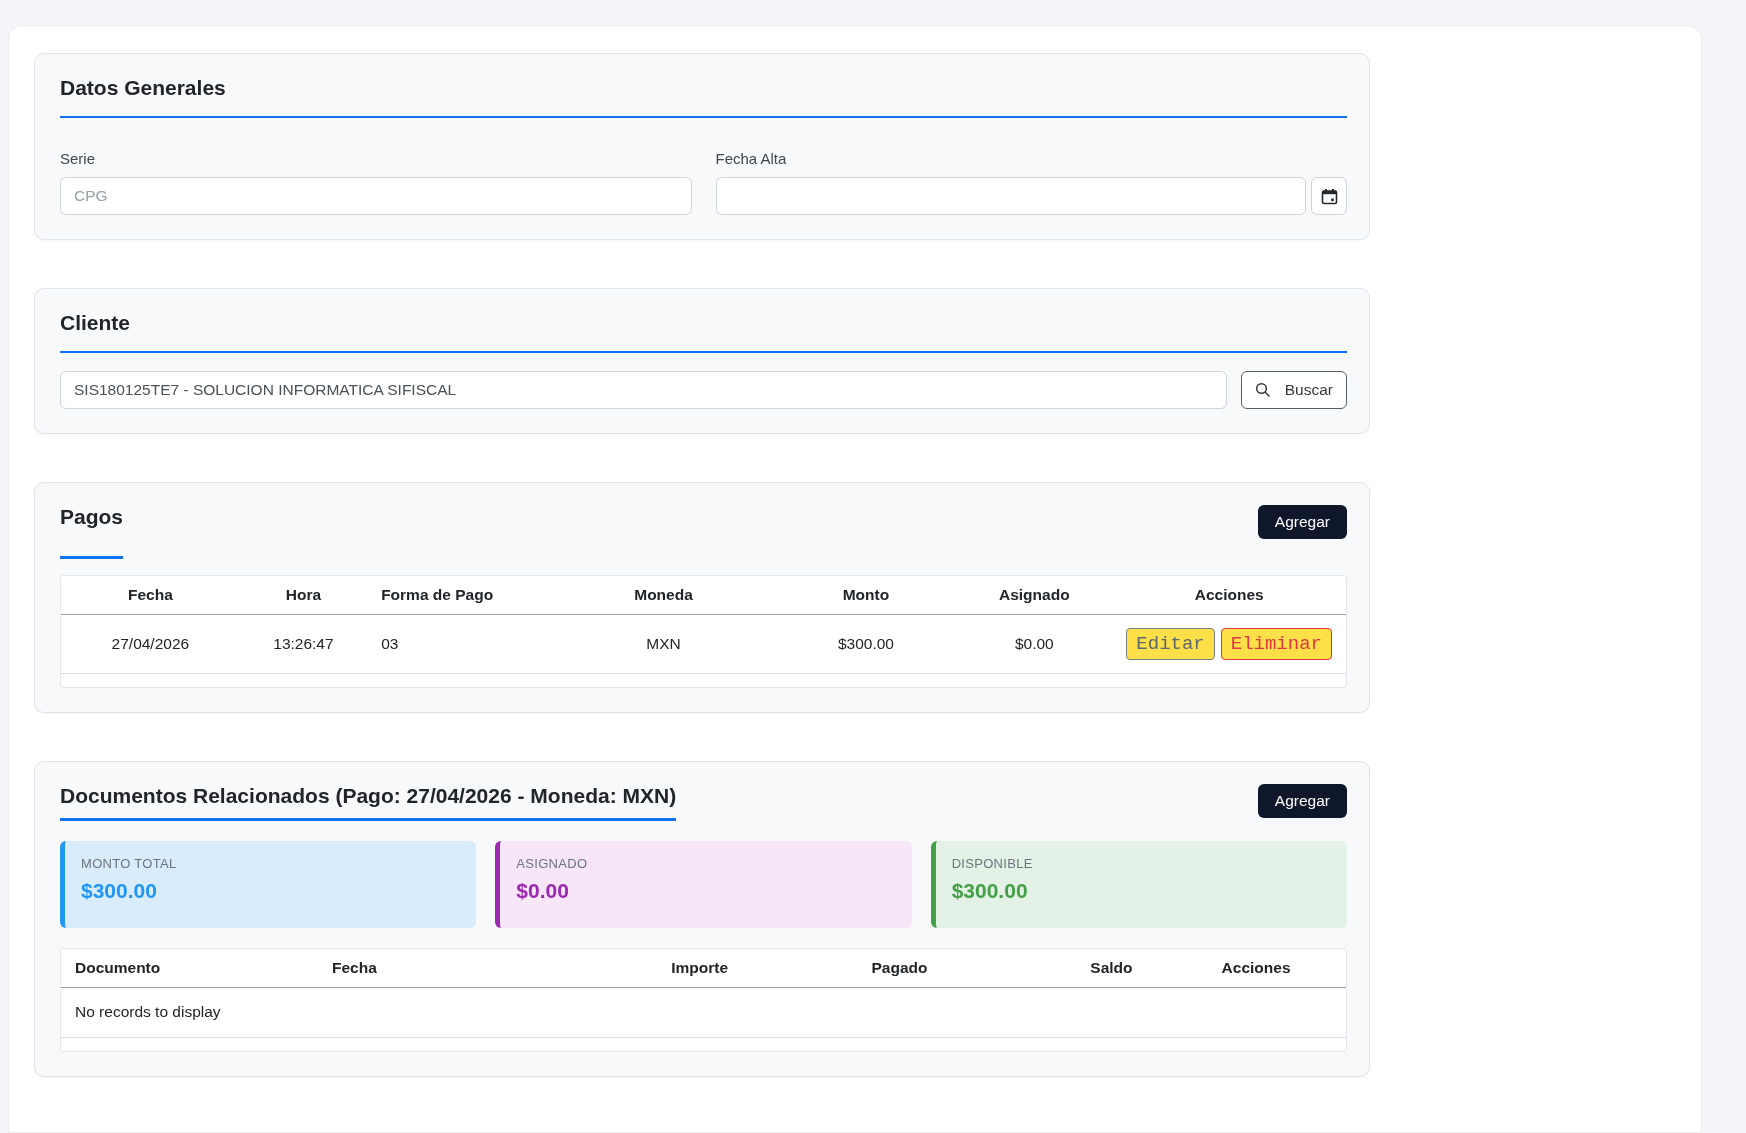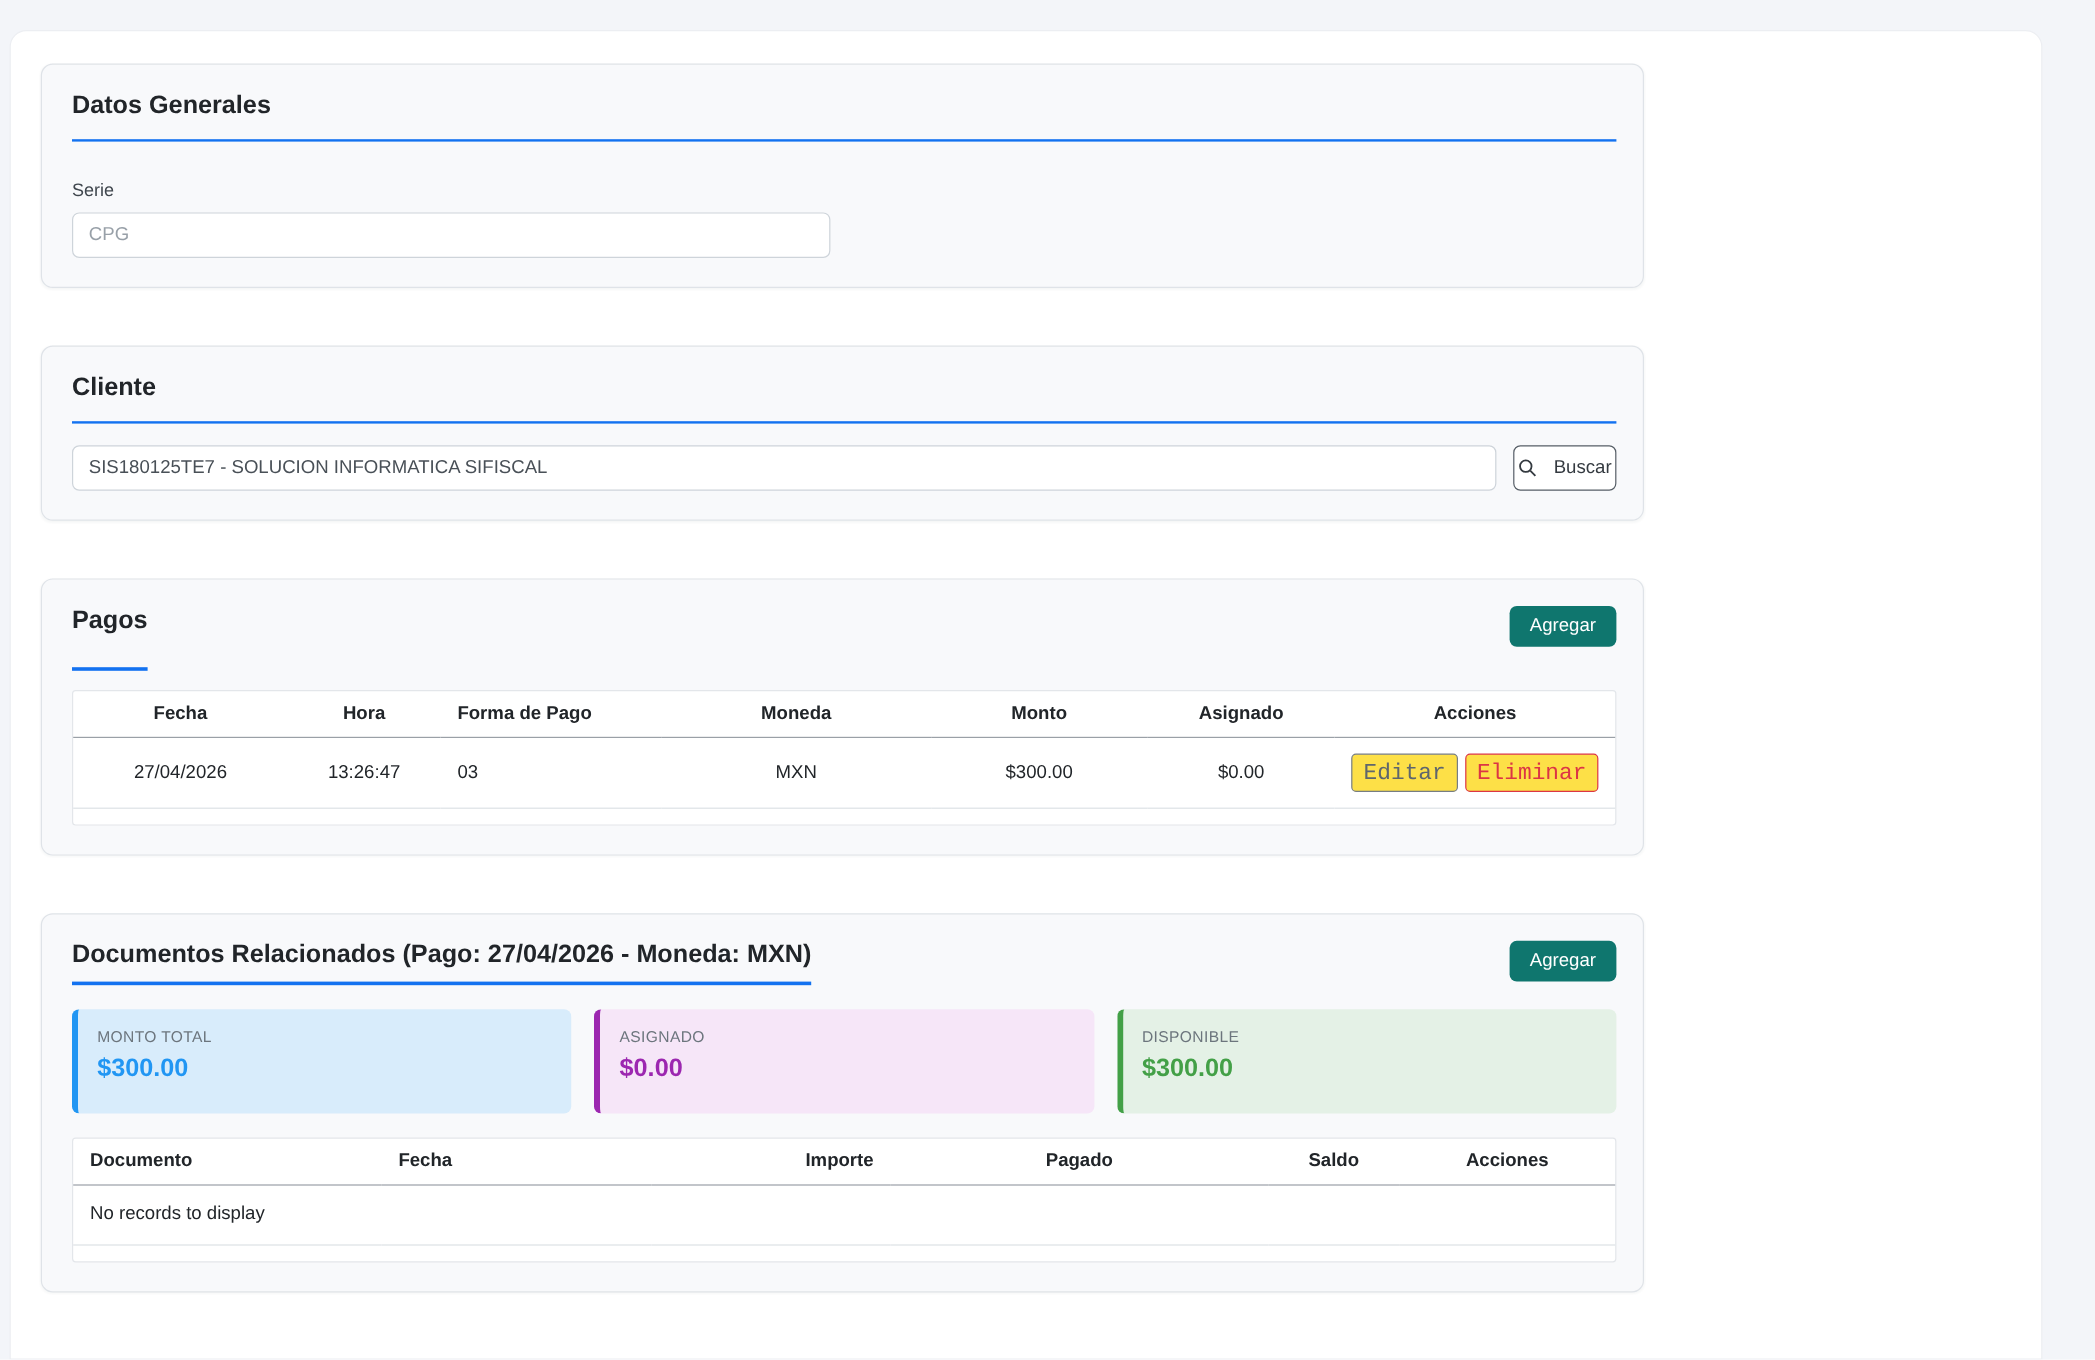--- a/index.html
+++ b/index.html
@@ -48,27 +48,27 @@
   .icon-button {
     width:36px; height:38px; flex:0 0 36px;
     background:#fff; border:1px solid #ced4da; border-radius:6px;
     display:flex; align-items:center; justify-content:center; cursor:pointer;
   }
   .cliente-row { display:flex; gap:14px; align-items:stretch; }
   .cliente-row .text-input { flex:1; }
   .btn-buscar {
     flex:0 0 auto; height:38px;
     background:#fff; border:1px solid #565e66; border-radius:6px;
-    padding:0 3px; display:flex; align-items:center; gap:14px;
+    padding:0 13px; display:flex; align-items:center; gap:14px;
     font-size:15.5px; color:#343a40; cursor:pointer;
     font-family:"Liberation Sans", sans-serif;
   }
   .panel-header-row { display:flex; justify-content:space-between; align-items:flex-start; }
   .btn-primary {
-    background:#0f766e; color:#fff; border:none; border-radius:6px;
+    background:#0f172a; color:#fff; border:none; border-radius:6px;
     height:34px; padding:0 17px; font-size:15.5px; cursor:pointer;
     font-family:"Liberation Sans", sans-serif;
   }
   .table-card {
     background:#fff; border:1px solid #e3e6ea; border-radius:3px;
     margin-top:16px; padding-bottom:13px;
   }
   table { width:100%; border-collapse:collapse; font-size:15.5px; }
   thead th {
     font-weight:bold; color:#212529;
@@ -104,20 +104,37 @@
 <body>
 
 <div class="main-container">
 
   <section class="panel">
     <h2 class="panel-title title-full">Datos Generales</h2>
     <div class="fields-grid">
       <div>
         <label class="field-label">Serie</label>
         <input type="text" class="text-input" placeholder="CPG" style="">
+      </div>
+      <div>
+        <label class="field-label">Fecha Alta</label>
+        <div class="input-group">
+          <input type="text" class="text-input" value="" style="">
+          <button class="icon-button">
+            <span style="display:flex;">
+              <svg width="17" height="17" viewBox="0 0 17 17">
+                <rect x="1.5" y="3" width="14" height="12.5" rx="1.5" fill="none" stroke="#23282e" stroke-width="1.6"></rect>
+                <rect x="1.5" y="3" width="14" height="3.2" fill="#23282e"></rect>
+                <rect x="4" y="1" width="2" height="3.4" fill="#23282e"></rect>
+                <rect x="11" y="1" width="2" height="3.4" fill="#23282e"></rect>
+                <rect x="10.2" y="10.5" width="2.6" height="2.6" fill="#23282e"></rect>
+              </svg>
+            </span>
+          </button>
+        </div>
       </div>
     </div>
   </section>
 
   <section class="panel">
     <h2 class="panel-title title-full">Cliente</h2>
     <div class="cliente-row">
       <input type="text" class="text-input" value="SIS180125TE7 - SOLUCION INFORMATICA SIFISCAL" style="">
       <button class="btn-buscar">
         <span style="display:flex;">

